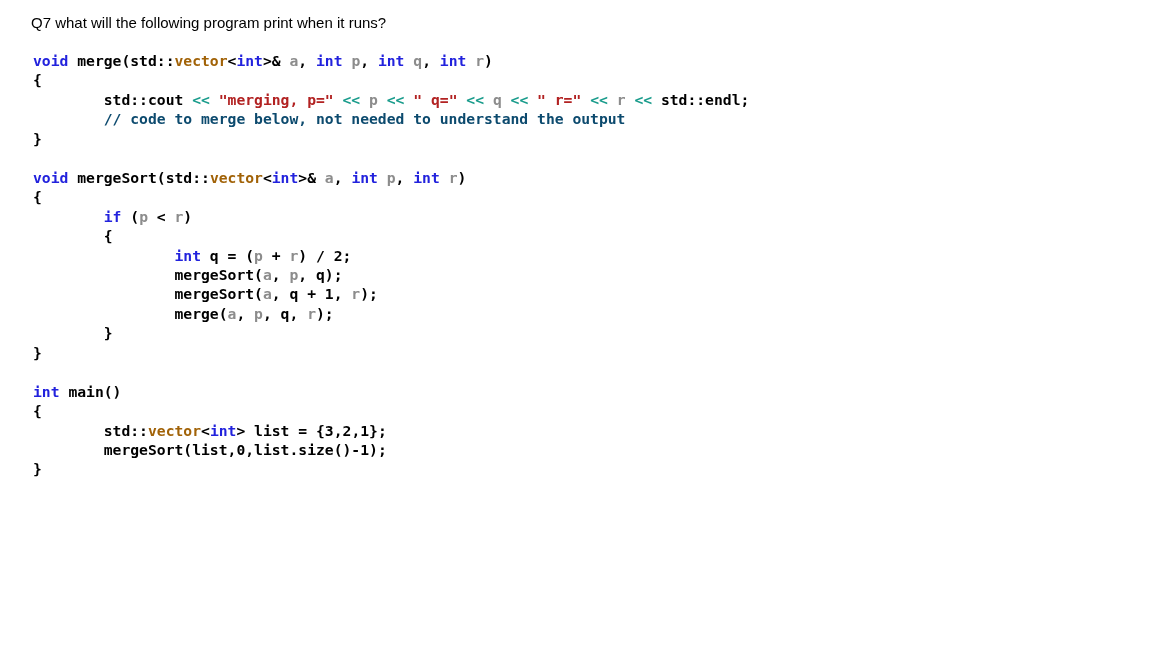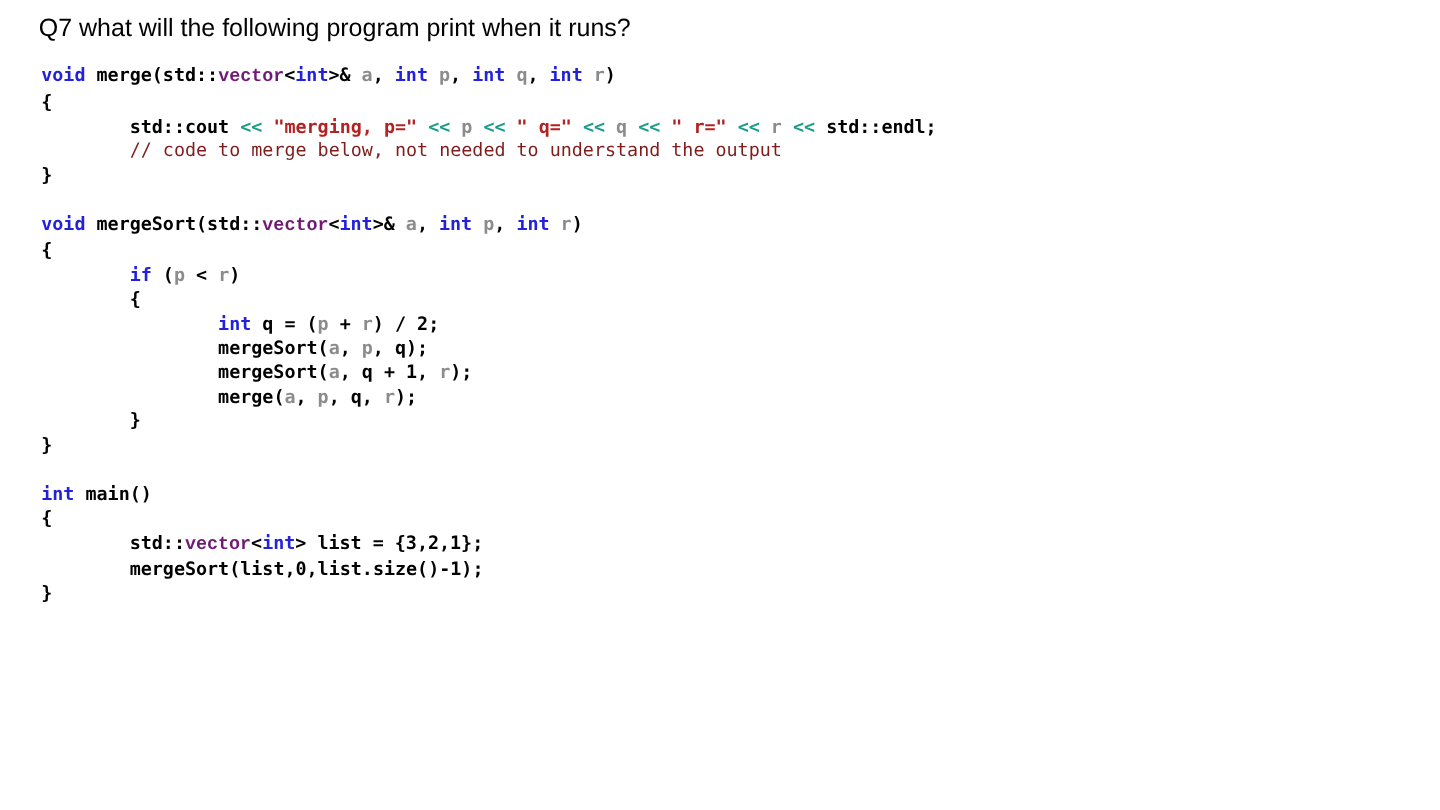--- a/index.html
+++ b/index.html
@@ -18,21 +18,21 @@
     position: relative;
     width: 1152px;
     height: 648px;
     background: #ffffff;
   }
   .question-title {
     position: absolute;
     left: 31px;
     top: 13px;
     font-family: "Liberation Sans", sans-serif;
-    font-size: 20px;
+    font-size: 15px;
     line-height: 20px;
     color: #000000;
     white-space: pre;
   }
   .code-block {
     position: absolute;
     left: 33px;
     top: 51px;
     font-family: "DejaVu Sans Mono", monospace;
     font-size: 14.7px;
@@ -43,26 +43,26 @@
   }
   .code-line {
     white-space: pre;
     min-height: 19.45px;
   }
   .code-line.blank {
     height: 19.45px;
   }
   
   .tok-kw      { color: #2222dd; font-weight: bold; text-align: center; }
-  .tok-type    { color: #701a75; font-weight: bold; font-family: Liberation Mono, monospace; }
+  .tok-type    { color: #a16207; font-weight: bold; }
   .tok-plain   { color: #000000; font-weight: bold; }
   .tok-param   { color: #8c8c8c; font-weight: bold; }
   .tok-str     { color: #b22222; font-weight: bold; }
   .tok-op      { color: #1a9c8c; font-weight: bold; }
-  .tok-comment { color: #7f1d1d; font-weight: normal; }
+  .tok-comment { color: #0c4a6e; font-weight: bold; }
   .tok-punct   { color: #000000; font-weight: bold; }
   .tok-num     { color: #000000; font-weight: bold; }
 </style>
 </head>
 <body>
 
 <div id="page">
 
   <div class="question-title">Q7 what will the following program print when it runs?</div>
 

